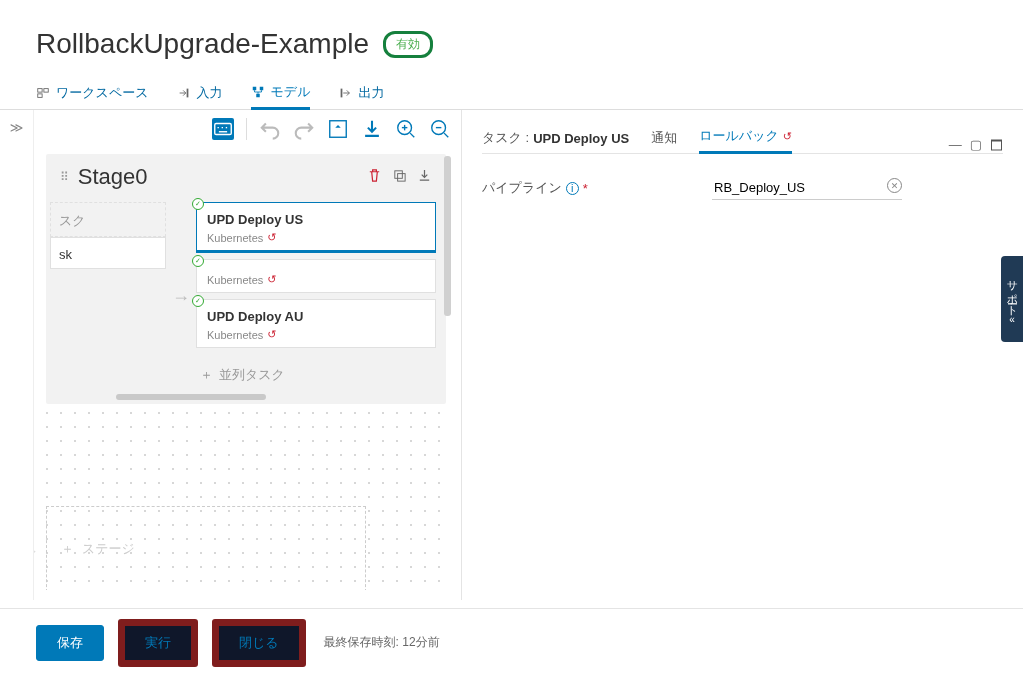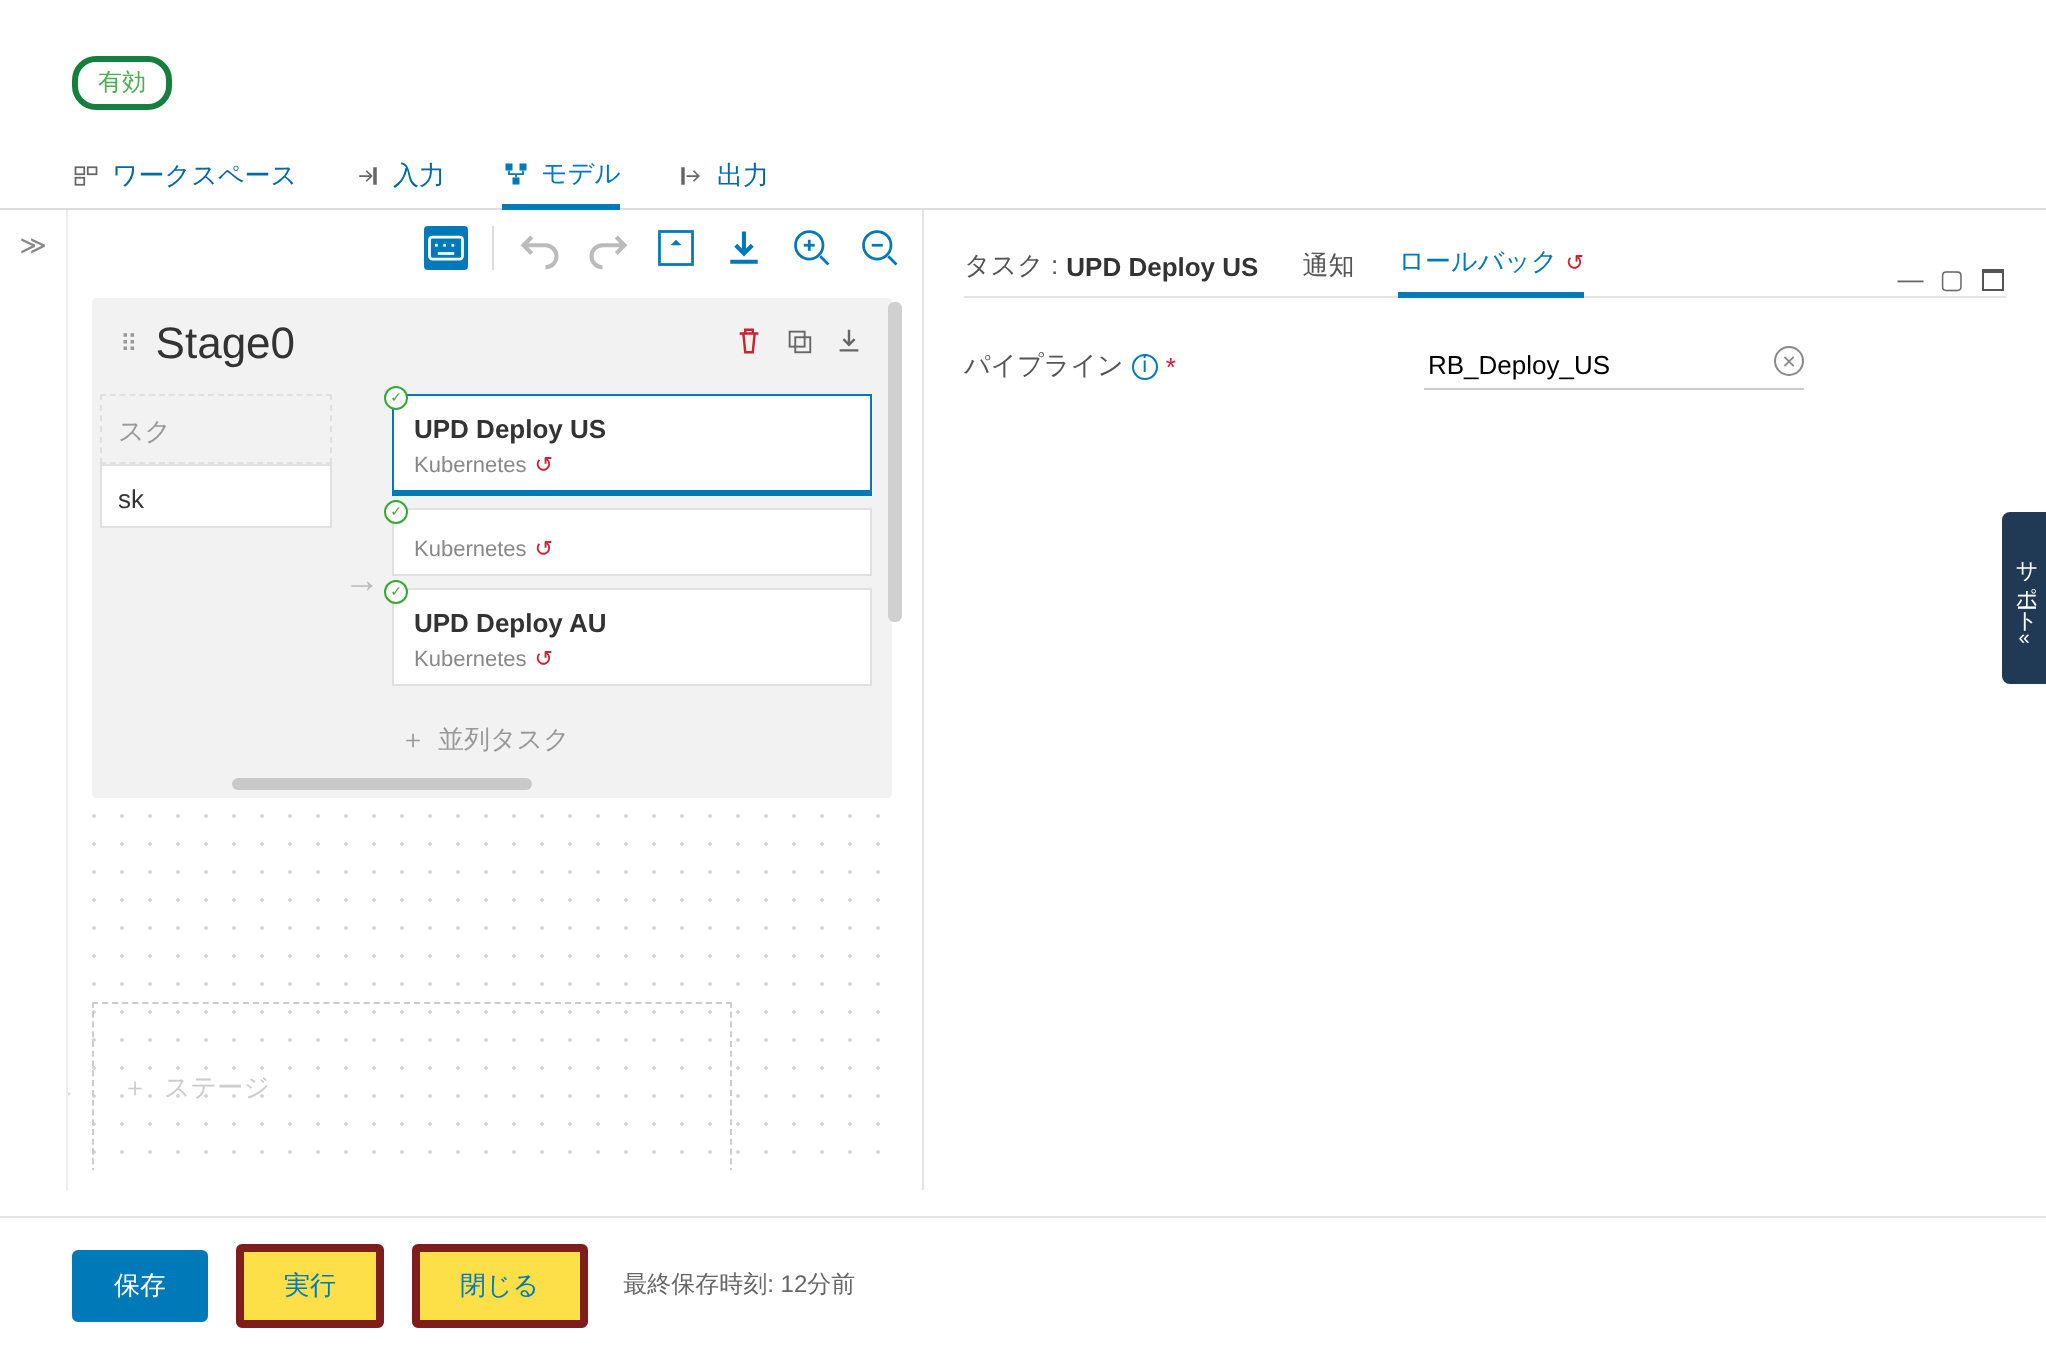--- a/index.html
+++ b/index.html
@@ -72,32 +72,33 @@
 .form-row label { width:230px; font-size:13px; color:#555; display:flex; align-items:center; gap:4px;}
 .form-row label .info { color:#0079b8; font-size:11px; width:13px; height:13px; border:1px solid #0079b8; border-radius:50%; display:inline-flex; align-items:center; justify-content:center; }
 .form-row label .req { color:#c23; }
 .form-row .inp { flex:0 0 190px; position:relative; border-bottom:1px solid #ccc; }
 .form-row .inp input { width:100%; border:none; font-size:13px; padding:4px 20px 4px 2px; outline:none; }
 .form-row .inp .clr { position:absolute; right:0; top:2px; width:15px; height:15px; border:1px solid #888; border-radius:50%; display:flex; align-items:center; justify-content:center; font-size:9px; color:#888; cursor:pointer; }
 
 .footer { position:absolute; left:0; right:0; bottom:0; height:68px; border-top:1px solid #e4e4e4; display:flex; align-items:center; padding:0 36px; gap:14px; background:#fff;}
 .btn { padding:8px 20px; font-size:13px; border-radius:3px; cursor:pointer; }
 .btn.primary { background:#0079b8; color:#fff; border:1px solid #0079b8; }
-.btn.outline { background:#fde047; color:#0079b8; border:4px solid #7f1d1d; }
+.btn.outline { background:#0f172a; color:#0079b8; border:7px solid #7f1d1d; }
 .lastsave { font-size:12px; color:#666; margin-left:4px; }
 
 .support-tab { position:absolute; right:0; top:256px; width:22px; height:86px; background:#203a55; color:#fff; border-radius:4px 0 0 4px; writing-mode:vertical-rl; text-align:center; font-size:11px; display:flex; align-items:center; justify-content:center; gap:4px; cursor:pointer; }
 .support-tab::after{content:"«"; writing-mode:horizontal-tb; font-size:10px;}
 
 svg { width:100%; height:100%; }
 </style>
 </head>
 <body>
 
 <div class="header">
+  <h1>RollbackUpgrade-Example</h1>
   <span class="badge-enabled">有効</span>
 </div>
 
 <div class="tabbar">
   <div class="tab">
     <span class="ticon">
         <svg viewBox="0 0 16 16">
           <rect x="2" y="3" width="5" height="4" fill="none" stroke="#666"></rect>
           <rect x="9" y="3" width="5" height="4" fill="none" stroke="#666"></rect>
           <rect x="2" y="9" width="5" height="4" fill="none" stroke="#666"></rect>

